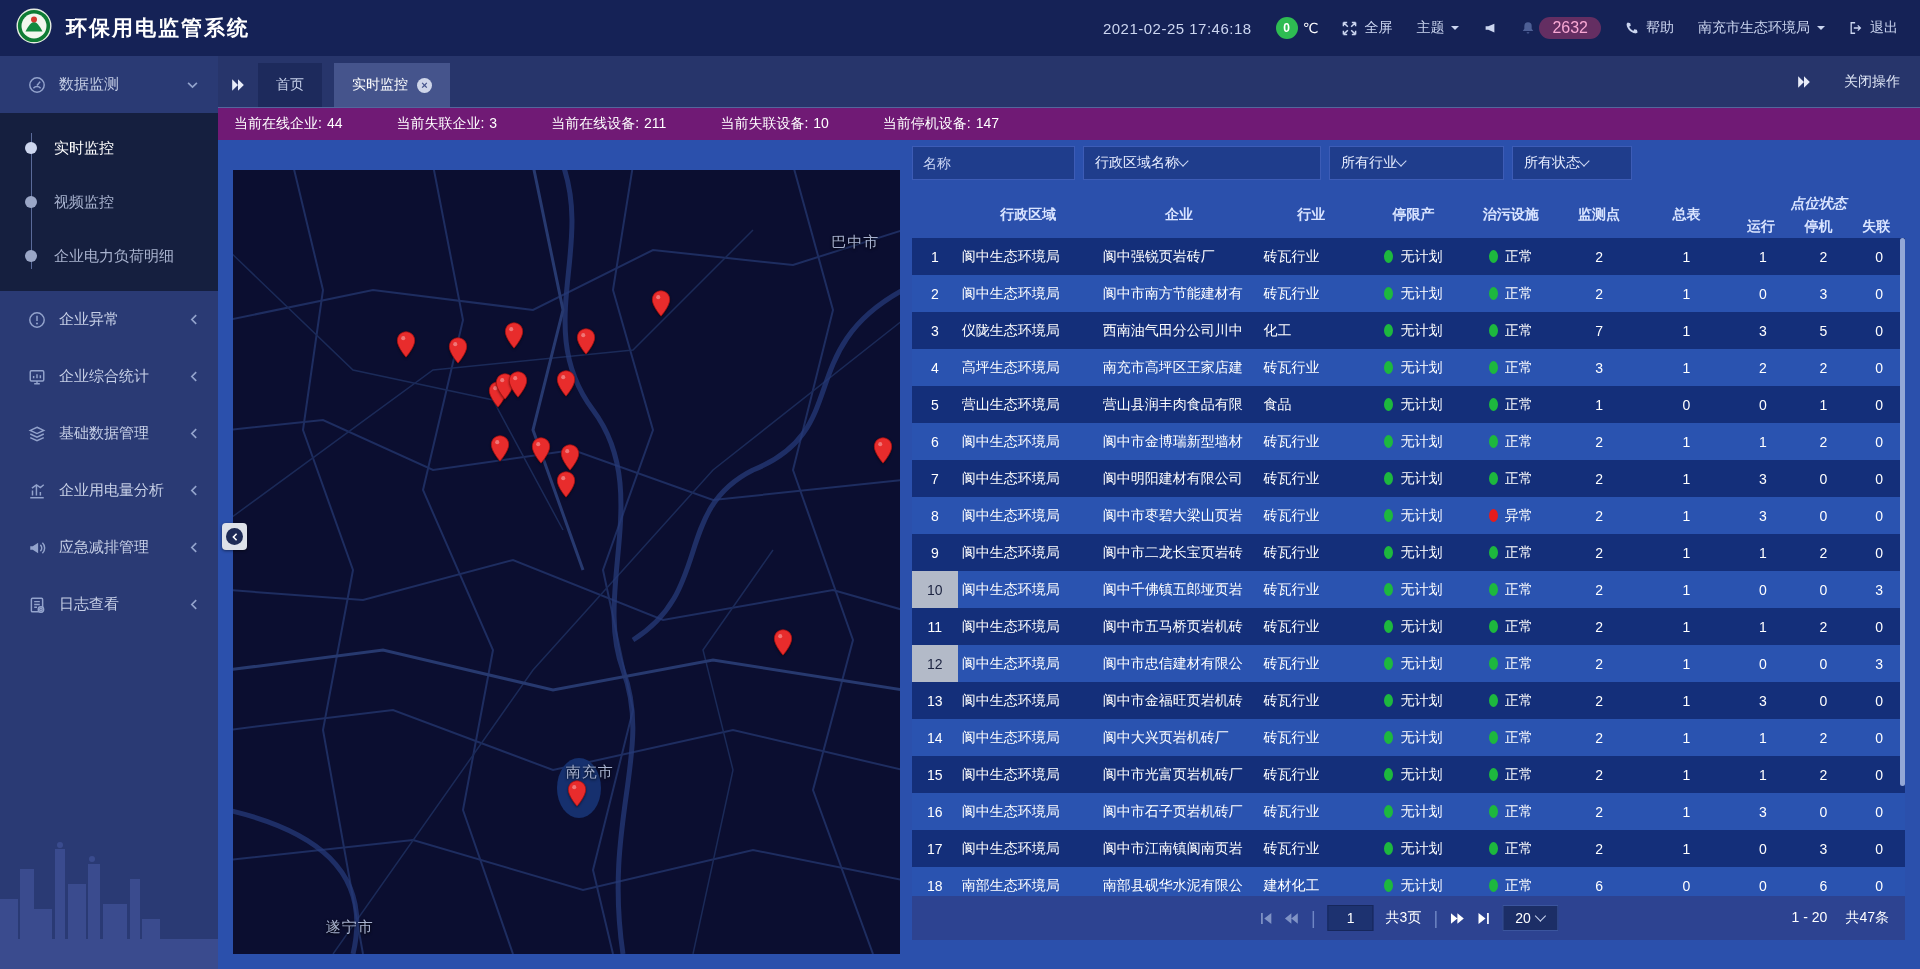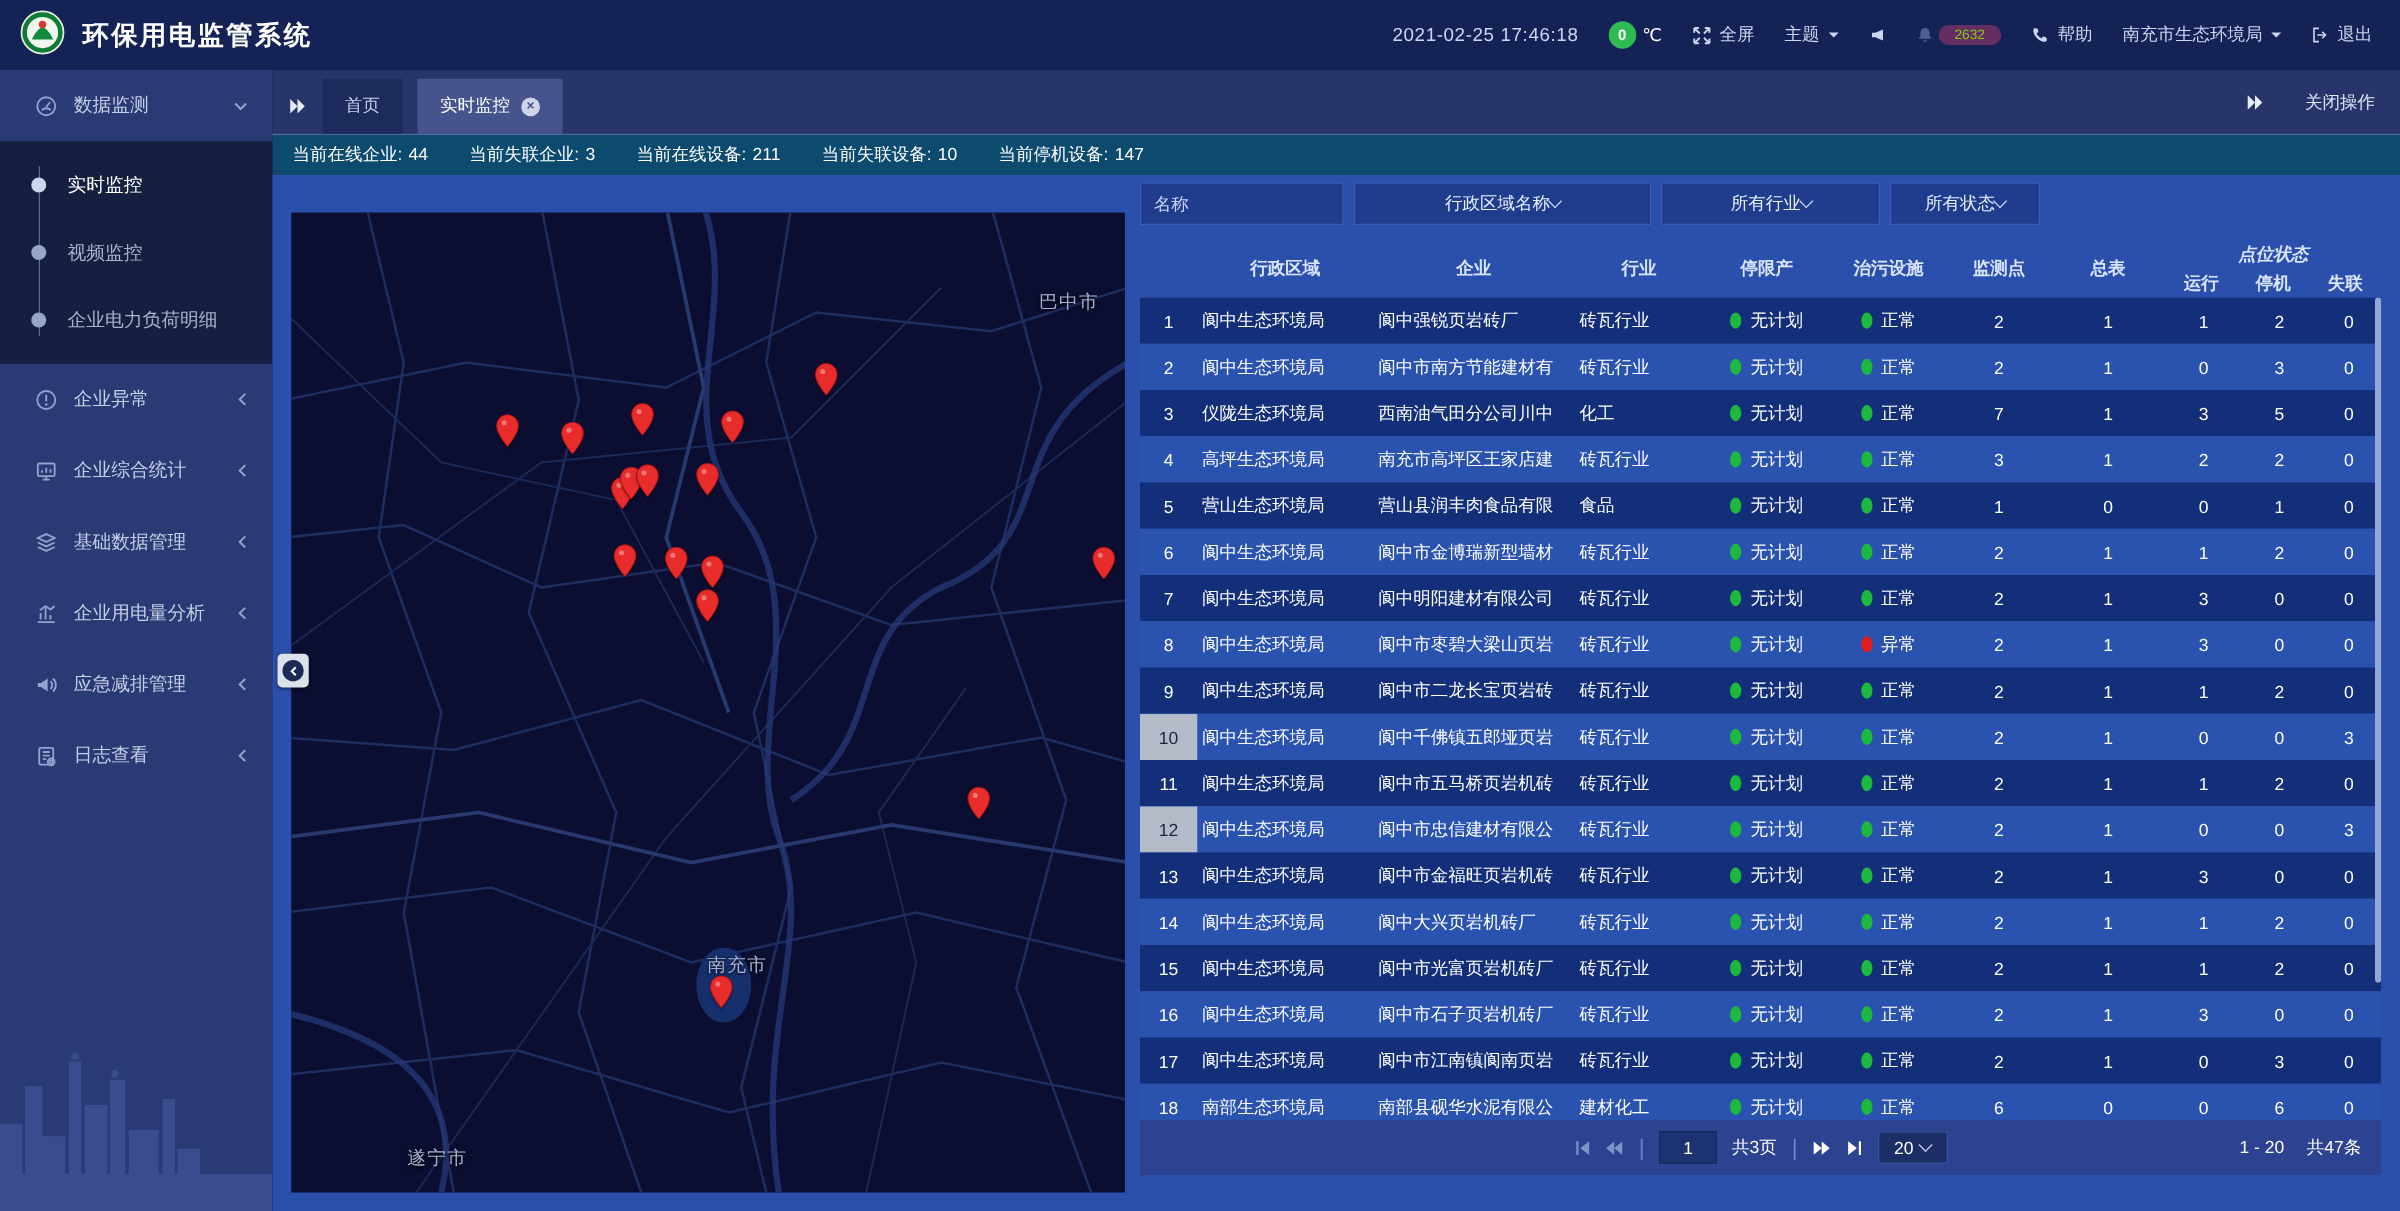--- a/index.html
+++ b/index.html
@@ -9,21 +9,21 @@
 .topbar{height:56px;background:#152256;display:flex;align-items:center;justify-content:space-between;padding:0 22px 0 16px}
 .brand{display:flex;align-items:center;gap:14px}
 .brand-title{color:#fff;font-size:21px;font-weight:bold;letter-spacing:2px}
 .topbar-right{display:flex;align-items:center;gap:24px;color:#ccd6f0;font-size:14px}
 .datetime{font-size:15px;letter-spacing:.5px}
 .temp{display:flex;align-items:center;gap:5px;color:#fff}
 .temp-circle{width:22px;height:22px;border-radius:50%;background:#2ebc52;color:#fff;display:flex;align-items:center;justify-content:center;font-size:12px;font-weight:bold}
 .hbtn{display:flex;align-items:center;gap:7px;cursor:pointer;white-space:nowrap}
 .hbtn svg{display:block}
 .caret-down{width:0;height:0;border:4px solid transparent;border-top-color:#ccd6f0;margin-top:4px}
-.badge-pill{background:rgba(197,62,112,.45);color:#84cc16;padding:2px 13px;border-radius:11px;font-size:11px}
+.badge-pill{background:rgba(197,62,112,.45);color:#f9a8d4;padding:2px 13px;border-radius:11px;font-size:16px}
 .bell-wrap{display:flex;align-items:center;gap:4px;color:#4d5f95}
 
 .body-row{display:flex;height:913px}
 .sidebar{width:218px;background:#2a3a74;flex-shrink:0;position:relative;overflow:hidden}
 .side-item{height:57px;display:flex;align-items:center;padding:0 20px 0 28px;color:#c6cfe6;font-size:15px;cursor:pointer}
 .side-item .s-icon{width:18px;height:18px;color:#93a3cc;flex-shrink:0}
 .side-item .lbl{margin-left:13px;flex:1;white-space:nowrap}
 .chev{color:#93a3cc;flex-shrink:0;display:flex}
 .submenu{background:#151f3f;position:relative;padding:8px 0}
 .subline{position:absolute;left:31px;top:20px;bottom:22px;width:1px;background:#5a6a99}
@@ -34,38 +34,38 @@
 .skyline{position:absolute;bottom:0;left:0;opacity:.5}
 
 .main{flex:1;display:flex;flex-direction:column;background:#0f1c50}
 .tabbar{height:52px;background:#27356b;display:flex;align-items:flex-end;border-bottom:1px solid #54669c;position:relative}
 .tab-scroll{width:40px;height:44px;display:flex;align-items:center;justify-content:center;color:#e8ecf8;cursor:pointer}
 .tabs{display:flex;height:44px}
 .tab{height:100%;display:flex;align-items:center;padding:0 18px;color:#c6d0ea;font-size:14px;background:#1d2a5c;cursor:pointer;margin-right:12px;white-space:nowrap}
 .tab.active{background:#45548c;color:#fff}
 .tab-close{width:15px;height:15px;border-radius:50%;background:#cfd6ea;color:#45548c;font-size:11px;line-height:15px;text-align:center;margin-left:9px;font-weight:bold}
 .tabbar-right{margin-left:auto;display:flex;align-items:center;gap:20px;color:#dfe6f6;font-size:14px;height:100%;padding:0 20px 0 0}
-.statsbar{height:32px;background:#0c4a6e;display:flex;align-items:center;gap:33px;padding-left:16px;color:#fff;font-size:14px}
+.statsbar{height:32px;background:#701a75;display:flex;align-items:center;gap:54px;padding-left:16px;color:#fff;font-size:14px}
 .stat{white-space:nowrap}
 .stat .v{margin-left:5px}
 .content{flex:1;background:#2b50ac;position:relative}
 
 .map-panel{position:absolute;left:15px;top:30px;width:667px;height:784px;background:#0b0e30;overflow:hidden}
 .map-roads{position:absolute;left:0;top:0}
 .map-city{position:absolute;color:#a8b2cf;font-size:15px;transform:translate(-50%,-50%);letter-spacing:1px;text-shadow:0 1px 3px #000;white-space:nowrap}
 .pin{position:absolute;width:19px;height:27px;transform:translate(-50%,-100%);cursor:pointer}
 .pin svg{display:block;filter:drop-shadow(0 1px 1px rgba(0,0,0,.5))}
 .collapse-btn{position:absolute;left:4px;top:383px;width:25px;height:27px;background:#dde1e9;border-radius:4px;display:flex;align-items:center;justify-content:center;box-shadow:0 1px 3px rgba(0,0,0,.45);cursor:pointer;z-index:6}
 .collapse-btn .cb-circle{width:17px;height:17px;border-radius:50%;background:#1d2a55;color:#fff;display:flex;align-items:center;justify-content:center}
 
 .right-panel{position:absolute;left:694px;top:6px;width:993px;height:794px;display:flex;flex-direction:column}
 .filters{display:flex;gap:8px;height:34px;margin-bottom:12px;flex-shrink:0}
 .f-input{width:163px;background:#1f3d8c;border:1px solid #3d5cb6;color:#e8eeff;padding:0 10px;font-size:14px;outline:none}
 .f-input::placeholder{color:#c9d5f4;opacity:1}
-.f-select{display:flex;align-items:center;justify-content:center;padding:0 11px;background:#1f3d8c;border:1px solid #3d5cb6;color:#e8eeff;font-size:14px;cursor:pointer}
+.f-select{display:flex;align-items:center;justify-content:flex-start;padding:0 11px;background:#1f3d8c;border:1px solid #3d5cb6;color:#e8eeff;font-size:14px;cursor:pointer}
 .sel-chev{width:8px;height:8px;border-left:1.5px solid #cdd8f2;border-bottom:1.5px solid #cdd8f2;transform:rotate(-45deg);margin-top:-4px}
 .w-region{width:238px}.w-industry{width:175px}.w-status{width:120px}
 
 .thead{height:46px;display:flex;font-size:14px;color:#d9e4ff;font-weight:bold;flex-shrink:0;align-items:center}
 .th{text-align:center;white-space:nowrap;overflow:hidden}
 .th-group{height:100%;display:flex;flex-direction:column;justify-content:center}
 .group-title{text-align:center;font-style:italic;font-size:14px;padding-bottom:5px}
 .group-cols{display:flex}
 .group-cols .th{font-weight:bold}
 .tbody{flex:1;overflow:hidden;position:relative}

